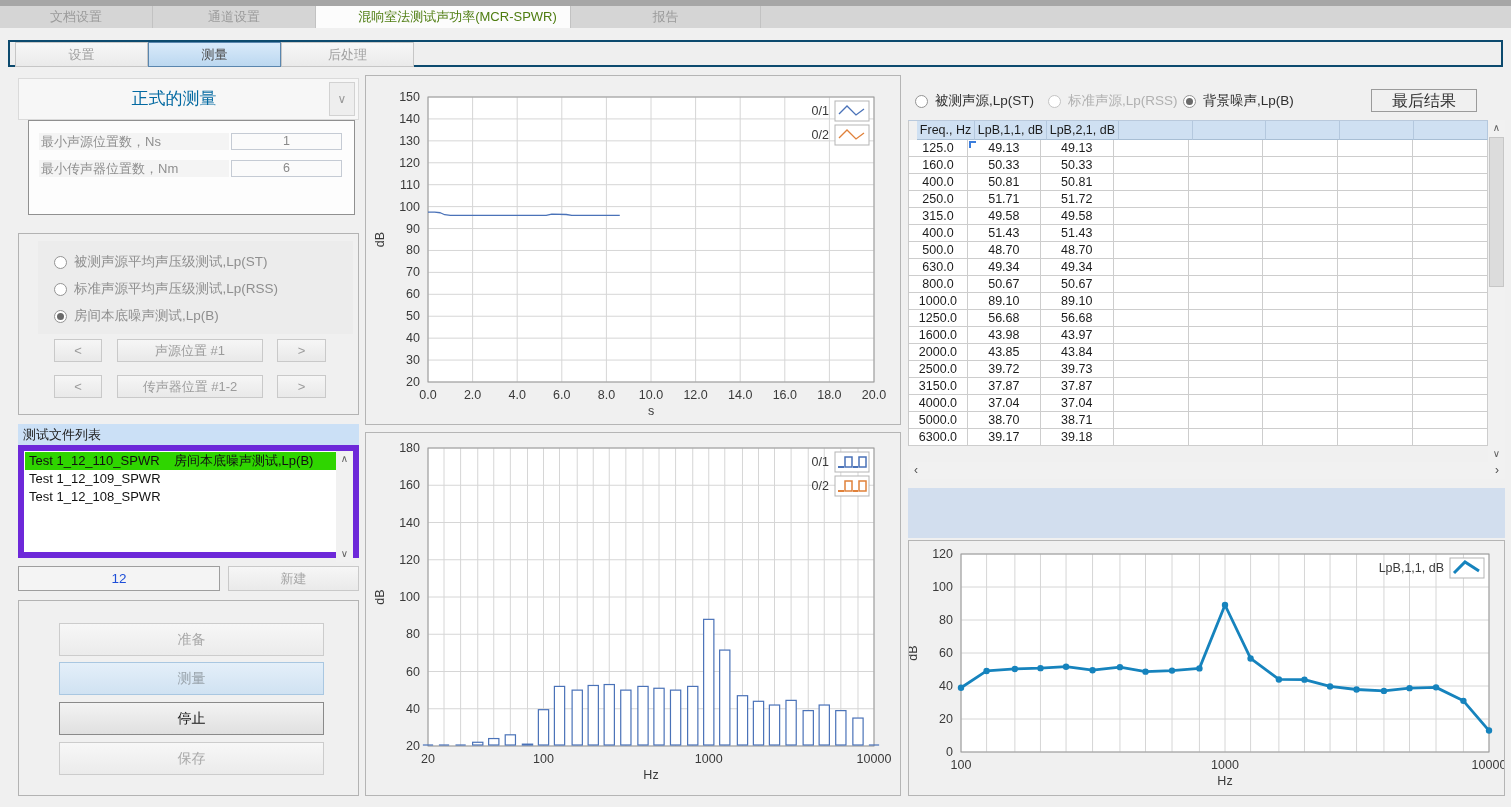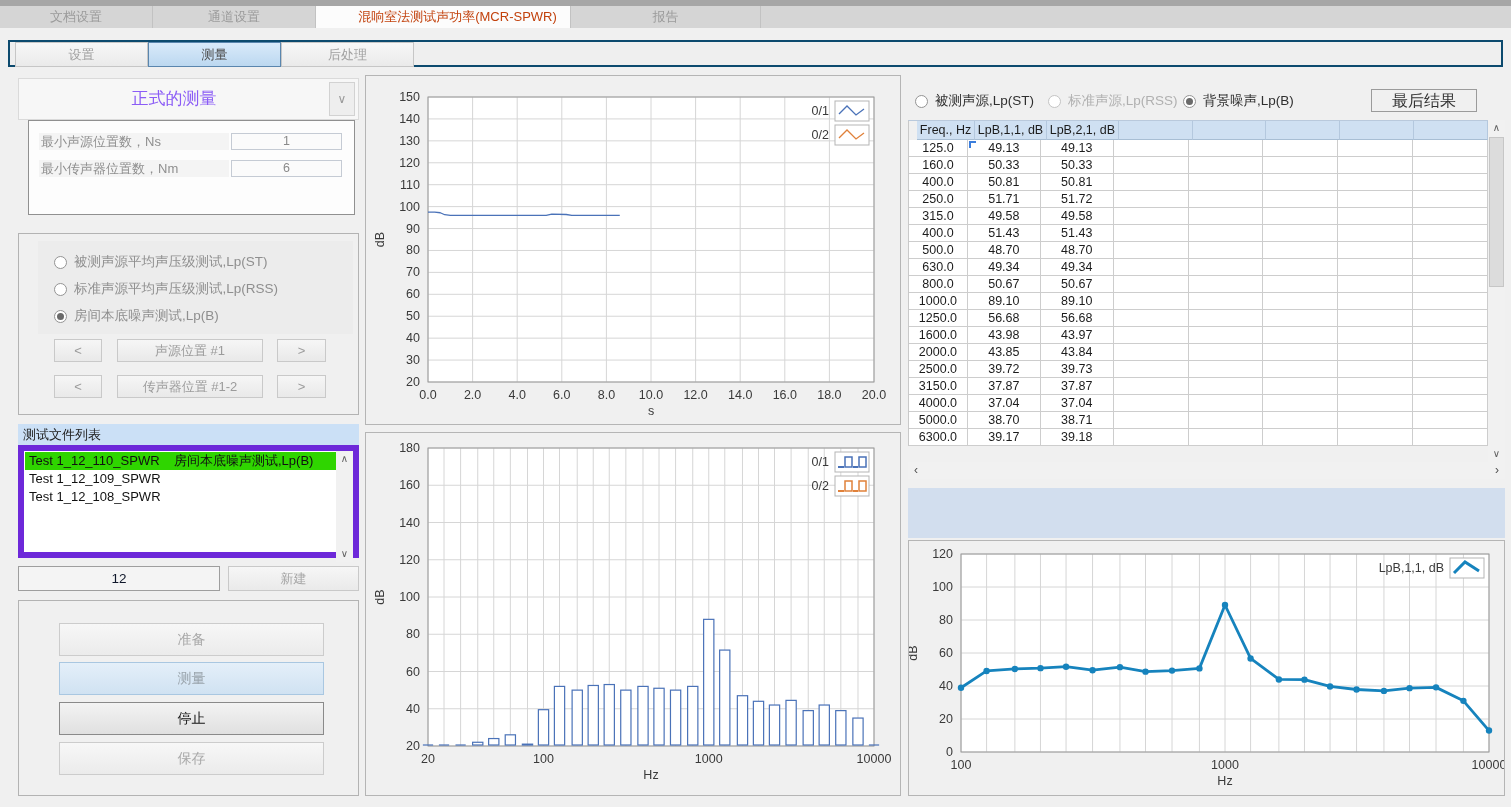--- a/index.html
+++ b/index.html
@@ -5,35 +5,35 @@
   * { box-sizing: border-box; margin: 0; padding: 0; }
   html,body { width:1511px; height:807px; }
   body { font-family:"Liberation Sans","DejaVu Sans",sans-serif; background:#f0f0f0; color:#333; overflow:hidden; }
   .window { position:relative; width:1511px; height:807px; background:#f0f0f0; }
 
   
   .topstrip { position:absolute; left:0; top:0; width:1511px; height:6px; background:#a6a6a6; }
   .tabbar { position:absolute; left:0; top:6px; width:1511px; height:22px; background:#d5d5d5; display:flex;align-items:center; }
   .tab { height:22px; border-right:1px solid #c2c2c2; display:flex; align-items:center; justify-content:center;
          font-size:13px; color:#9b9b9b; cursor:default; }
-  .tab.active { background:#fcfcfc; color:#c2410c;padding-left:29px; }
+  .tab.active { background:#fcfcfc; color:#4d7c0f;padding-left:29px; }
   .tab-fill { flex:1; background:#dadada; }
 
   .subtabbar { position:absolute; left:8px; top:40px; width:1495px; height:27px; background:#efefef; border:2px solid #0c4a6e; }
   .subtab { position:absolute; top:0px; width:133px; height:25px; font-size:13px; text-align:center; line-height:24px;
             background:linear-gradient(#f7f7f7,#eaeaea); border:1px solid #c6c6c6; color:#a0a0a0; }
   .subtab.active { background:linear-gradient(#d9eafa,#bcd8f0); border:1px solid #5a86ae; color:#4c4c4c; }
 
   
   .gbox { position:absolute; border:1px solid #b3b3b3; background:#f0f0f0; }
 
   
   .mode-select { position:absolute; left:18px; top:78px; width:341px; height:42px; background:#f7f7f7; border:1px solid #dadada; }
   .mode-select .val { position:absolute; left:0; top:0; width:310px; height:40px; text-align:center; line-height:40px;
-                      font-size:17px; color:#8b5cf6; }
+                      font-size:17px; color:#0369a1; }
   .mode-select .chev { position:absolute; right:3px; top:3px; width:26px; height:34px; background:#eeeeee; border:1px solid #d2d2d2;
                        color:#9a9a9a; font-size:12px; text-align:center; line-height:32px; }
   .param-box { position:absolute; left:28px; top:120px; width:327px; height:95px; background:#fdfdfd; border:1px solid #909090; }
   .param-row { position:absolute; left:10px; width:305px; height:17px; }
   .param-row .plabel { position:absolute; left:0; top:0; width:190px; height:17px; background:#f4f4f4; color:#8e8e8e; font-size:13px; line-height:17px; padding-left:2px; }
   .param-row .pinput { position:absolute; left:192px; top:0; width:111px; height:17px; background:#fbfbfb; border:1px solid #c5cbd4;
                        color:#8a8a8a; font-size:12.5px; text-align:center; line-height:15px; }
 
   .radio-inner { position:absolute; left:19px; top:7px; width:315px; height:93px; background:#ececec; }
   .radio-row { position:absolute; left:16px; height:18px; display:flex; align-items:center; }
@@ -53,21 +53,21 @@
   .flist-items { position:absolute; left:1px; top:1px; width:322px; }
   .flist-item { height:18px; font-size:13px; line-height:18px; padding-left:4px; color:#111; white-space:pre; overflow:hidden; }
   .flist-item.sel { background:#2fd500; }
   .vsb { position:absolute; background:#f1f1f1; width:17px; }
   .vsb .arr { position:absolute; left:0; width:17px; height:16px; color:#606060; font-size:10px; text-align:center; line-height:16px; }
   .vsb .thumb { position:absolute; left:1px; width:15px; background:#dcdcdc; border:1px solid #c6c6c6; }
   .hsb { position:absolute; background:#f1f1f1; height:17px; }
   .hsb .arr { position:absolute; top:0; width:16px; height:17px; color:#505050; font-size:12px; text-align:center; line-height:16px; }
 
   .counter-btn { position:absolute; left:18px; top:566px; width:202px; height:25px; background:#f4f4f4; border:1px solid #9e9e9e;
-                 color:#0f172a; font-size:13.5px; text-align:center; line-height:23px; }
+                 color:#1d4ed8; font-size:13.5px; text-align:center; line-height:23px; }
   .new-btn { position:absolute; left:228px; top:566px; width:131px; height:25px; background:linear-gradient(#f6f6f6,#eaeaea);
              border:1px solid #c9c9c9; color:#a5a5a5; font-size:13px; text-align:center; line-height:23px; }
 
   .ctrlbtn { position:absolute; left:40px; width:265px; height:33px; font-size:14px; text-align:center; line-height:31px; }
   .ctrlbtn.disabled { background:linear-gradient(#f7f7f7,#ebebeb); border:1px solid #cccccc; color:#a8a8a8; }
   .ctrlbtn.armed { background:linear-gradient(#e4eff9,#d0e2f2); border:1px solid #a9c7e1; color:#9aa4ac; }
   .ctrlbtn.enabled { background:linear-gradient(#f3f3f3,#e0e0e0); border:1px solid #8a8a8a; color:#111; }
 
   
   .chart-host { position:absolute; border:1px solid #b5b5b5; background:#f0f0f0; }

